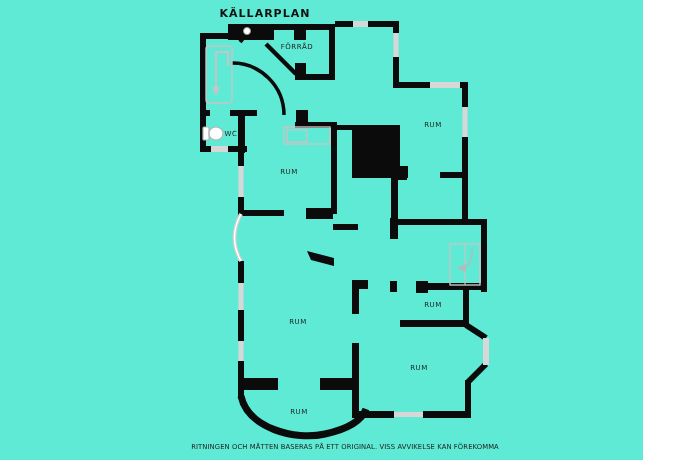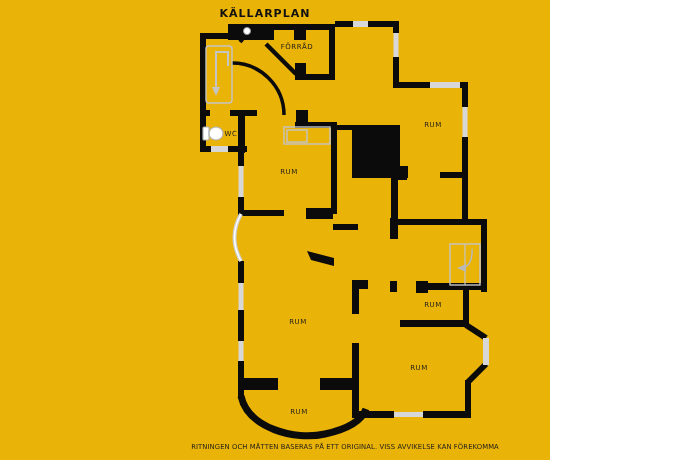--- a/index.html
+++ b/index.html
@@ -1,16 +1,16 @@
 <!DOCTYPE html>
 <html><head>
 <meta charset="utf-8">
 <style>
   html,body{margin:0;padding:0;background:#fff;}
-  .page{position:relative;width:550px;height:460px;background:#eab308;overflow:hidden;
+  .page{position:relative;width:643px;height:460px;background:#5eead4;overflow:hidden;
         font-family:"DejaVu Sans",sans-serif;}
   svg{position:absolute;left:0;top:0;}
   .wall{fill:#0b0b0b;}
   .win{fill:#d7d7d7;}
   .lbl{fill:#1d1d1d;font-size:7px;letter-spacing:.5px;text-anchor:middle;
        font-family:"DejaVu Sans",sans-serif;}
   .title{fill:#111;font-size:11px;font-weight:600;letter-spacing:1px;text-anchor:middle;
        font-family:"DejaVu Sans",sans-serif;}
   .fine{fill:#1d1d1d;font-size:6.8px;letter-spacing:.1px;text-anchor:middle;
        font-family:"DejaVu Sans",sans-serif;}

